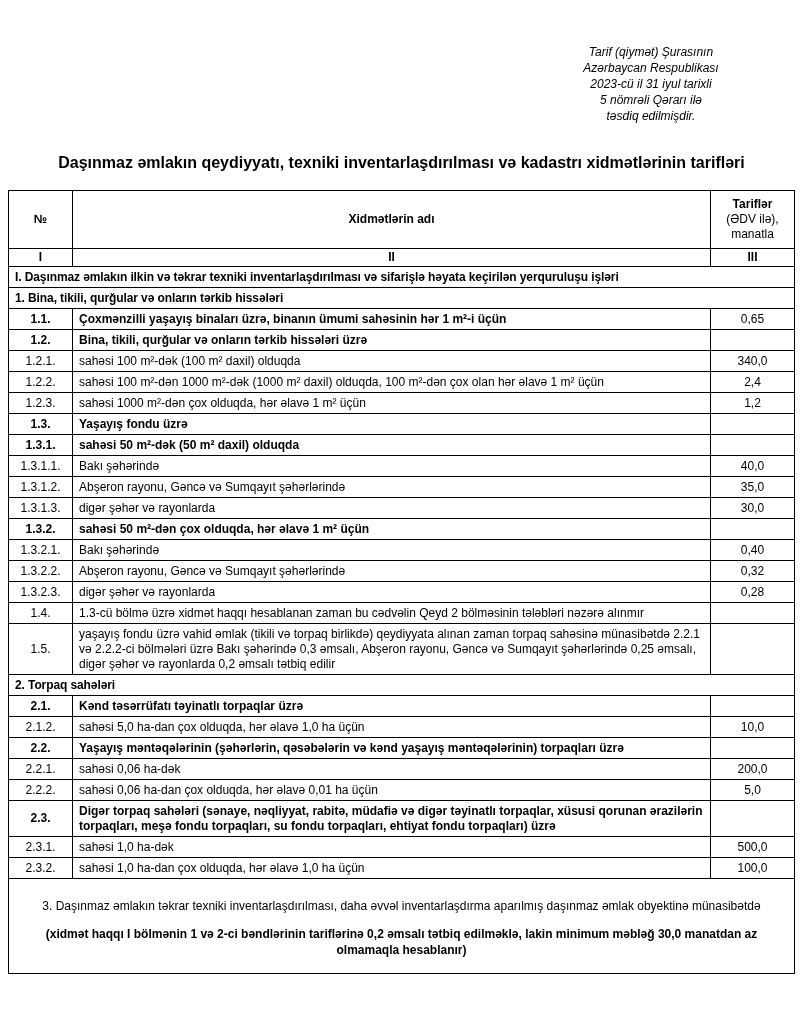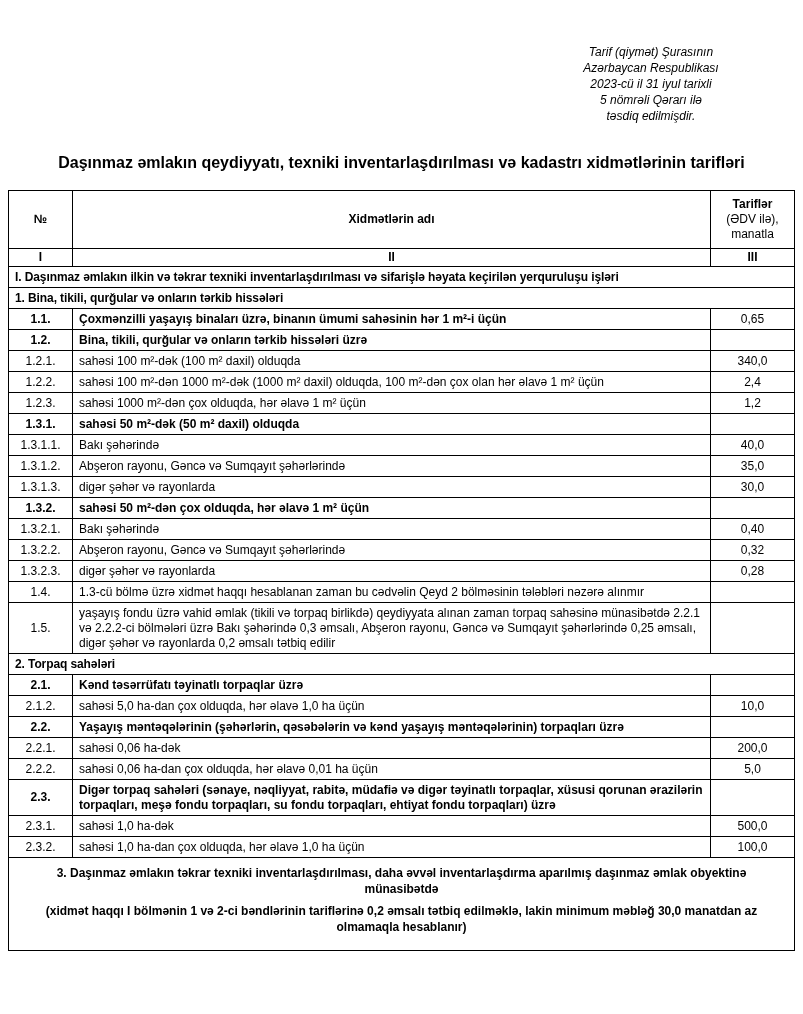--- a/index.html
+++ b/index.html
@@ -66,21 +66,21 @@
     font-weight: bold;
     padding: 2.5px 3px;
     letter-spacing: -0.1px;
   }
 
   tfoot td.c-footer {
     text-align: center;
     padding: 7px 18px 9px 18px;
     line-height: 16px;
   }
-  tfoot .f-bold   { font-weight: bold; margin: 0; }
+  tfoot .f-bold   { font-weight: normal; margin: 12px; }
   tfoot .f-normal { font-weight: bold; margin: 6px; }
 </style>
 </head>
 <body>
 
 <div class="page">
 
   <div class="approval-note">
     <div>Tarif (qiymət) Şurasının</div>
     <div>Azərbaycan Respublikası</div>
@@ -139,20 +139,25 @@
           <td class="c-num">1.2.2.</td>
           <td class="c-name">sahəsi 100 m²-dən 1000 m²-dək (1000 m² daxil) olduqda, 100 m²-dən çox olan hər əlavə 1 m² üçün</td>
           <td class="c-tariff">2,4</td>
         </tr>
         <tr>
           <td class="c-num">1.2.3.</td>
           <td class="c-name">sahəsi 1000 m²-dən çox olduqda, hər əlavə 1 m² üçün</td>
           <td class="c-tariff">1,2</td>
         </tr>
         <tr class="bold">
+          <td class="c-num">1.3.</td>
+          <td class="c-name">Yaşayış fondu üzrə</td>
+          <td class="c-tariff"></td>
+        </tr>
+        <tr class="bold">
           <td class="c-num">1.3.1.</td>
           <td class="c-name">sahəsi 50 m²-dək (50 m² daxil) olduqda</td>
           <td class="c-tariff"></td>
         </tr>
         <tr>
           <td class="c-num">1.3.1.1.</td>
           <td class="c-name">Bakı şəhərində</td>
           <td class="c-tariff">40,0</td>
         </tr>
         <tr>

